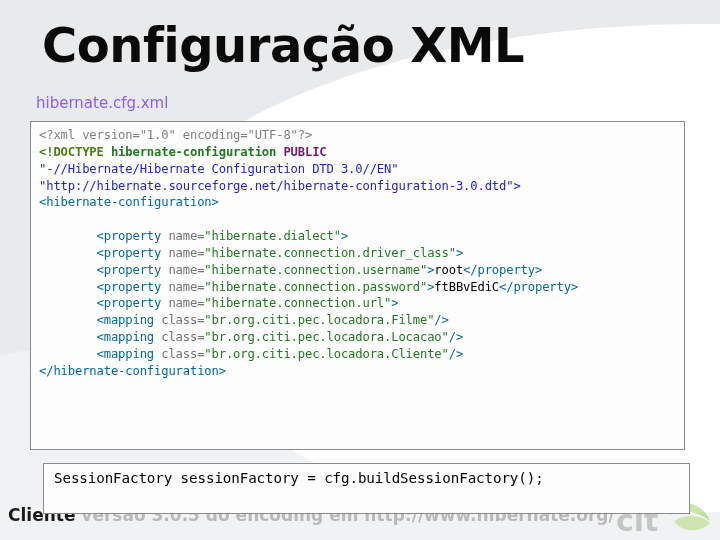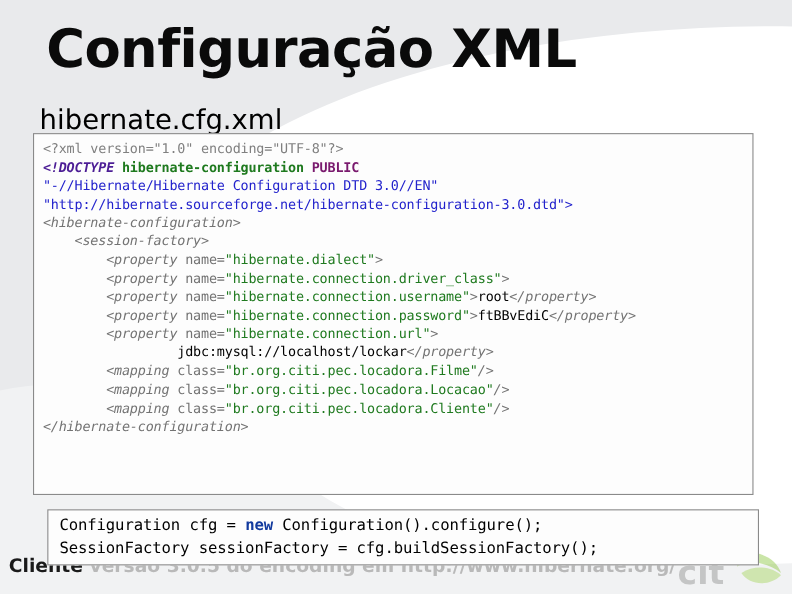--- a/index.html
+++ b/index.html
@@ -38,22 +38,22 @@
     line-height: 1.05;
   }
 
   
   #file-caption {
     position: absolute;
     left: 36px;
     top: 94px;
     z-index: 3;
     font-family: "DejaVu Sans", "Liberation Sans", sans-serif;
-    font-size: 25px;
-    color: #000000;
+    font-size: 15px;
+    color: #8b5cf6;
     white-space: nowrap;
   }
 
   
   .code-box {
     position: absolute;
     z-index: 3;
     background: #fdfdfd;
     border: 1px solid #8a8a8a;
     box-sizing: border-box;
@@ -86,25 +86,25 @@
   }
 
   #java-code-box .code-line {
     font-size: 14.2px;
     line-height: 21px;
     letter-spacing: -0.1px;
   }
 
   
   .tok-decl      { color: #808080; }
-  .tok-doctype   { color: #4c1d95; font-weight: bold; font-style: italic; }
+  .tok-doctype   { color: #4d7c0f; font-weight: bold; }
   .tok-dtdname   { color: #1f7a1f; font-weight: bold; }
   .tok-public    { color: #7a1a6e; font-weight: bold; }
   .tok-string    { color: #2222cc; }
-  .tok-tag       { color: #737373; font-style: italic; }
+  .tok-tag       { color: #0369a1; }
   .tok-attr      { color: #737373; }
   .tok-attrval   { color: #1f7a1f; }
   .tok-text      { color: #000000; }
   .tok-kw        { color: #123a9e; font-weight: bold; }
 
   
   #footer-note {
     position: absolute;
     left: 8px;
     top: 505px;
@@ -148,35 +148,33 @@
 <div id="slide-title">Configuração XML</div>
 
 <div id="file-caption">hibernate.cfg.xml</div>
 
 <div id="xml-code-box" class="code-box">
     <div class="code-line"><span class="tok-decl">&lt;?xml version="1.0" encoding="UTF-8"?&gt;</span></div>
     <div class="code-line"><span class="tok-doctype">&lt;!DOCTYPE </span><span class="tok-dtdname">hibernate-configuration </span><span class="tok-public">PUBLIC</span></div>
     <div class="code-line"><span class="tok-string">"-//Hibernate/Hibernate Configuration DTD 3.0//EN"</span></div>
     <div class="code-line"><span class="tok-string">"http://hibernate.sourceforge.net/hibernate-configuration-3.0.dtd"&gt;</span></div>
     <div class="code-line"><span class="tok-tag">&lt;hibernate-configuration&gt;</span></div>
-    <div class="code-line"><span>    </span><span class="tok-tag">&lt;session-factory&gt;</span></div>
+    <div class="code-line"><span>    </span></div>
     <div class="code-line"><span>        </span><span class="tok-tag">&lt;property </span><span class="tok-attr">name=</span><span class="tok-attrval">"hibernate.dialect"</span><span class="tok-tag">&gt;</span></div>
     <div class="code-line"><span>        </span><span class="tok-tag">&lt;property </span><span class="tok-attr">name=</span><span class="tok-attrval">"hibernate.connection.driver_class"</span><span class="tok-tag">&gt;</span></div>
     <div class="code-line"><span>        </span><span class="tok-tag">&lt;property </span><span class="tok-attr">name=</span><span class="tok-attrval">"hibernate.connection.username"</span><span class="tok-tag">&gt;</span><span class="tok-text">root</span><span class="tok-tag">&lt;/property&gt;</span></div>
     <div class="code-line"><span>        </span><span class="tok-tag">&lt;property </span><span class="tok-attr">name=</span><span class="tok-attrval">"hibernate.connection.password"</span><span class="tok-tag">&gt;</span><span class="tok-text">ftBBvEdiC</span><span class="tok-tag">&lt;/property&gt;</span></div>
     <div class="code-line"><span>        </span><span class="tok-tag">&lt;property </span><span class="tok-attr">name=</span><span class="tok-attrval">"hibernate.connection.url"</span><span class="tok-tag">&gt;</span></div>
-    <div class="code-line"><span>                 </span><span class="tok-text">jdbc:mysql://localhost/lockar</span><span class="tok-tag">&lt;/property&gt;</span></div>
     <div class="code-line"><span>        </span><span class="tok-tag">&lt;mapping </span><span class="tok-attr">class=</span><span class="tok-attrval">"br.org.citi.pec.locadora.Filme"</span><span class="tok-tag">/&gt;</span></div>
     <div class="code-line"><span>        </span><span class="tok-tag">&lt;mapping </span><span class="tok-attr">class=</span><span class="tok-attrval">"br.org.citi.pec.locadora.Locacao"</span><span class="tok-tag">/&gt;</span></div>
     <div class="code-line"><span>        </span><span class="tok-tag">&lt;mapping </span><span class="tok-attr">class=</span><span class="tok-attrval">"br.org.citi.pec.locadora.Cliente"</span><span class="tok-tag">/&gt;</span></div>
     <div class="code-line"><span class="tok-tag">&lt;/hibernate-configuration&gt;</span></div>
   </div>
 
 <div id="java-code-box" class="code-box">
-    <div class="code-line"><span class="tok-text">Configuration cfg = </span><span class="tok-kw">new</span><span class="tok-text"> Configuration().configure();</span></div>
     <div class="code-line"><span class="tok-text">SessionFactory sessionFactory = cfg.buildSessionFactory();</span></div>
   </div>
 
 <div id="footer-note">
   <span class="lead">Cliente</span><span> </span><span>versão 3.0.5 do encoding em http://www.hibernate.org/</span>
 </div>
 
 <svg id="citi-watermark" viewBox="0 0 104 45" width="104" height="45">
   <g opacity="0.45">
     <path d="M 58,8 C 76,4 94,12 98,26 C 86,16 70,14 58,20 Z" fill="#8cc63f"></path>

